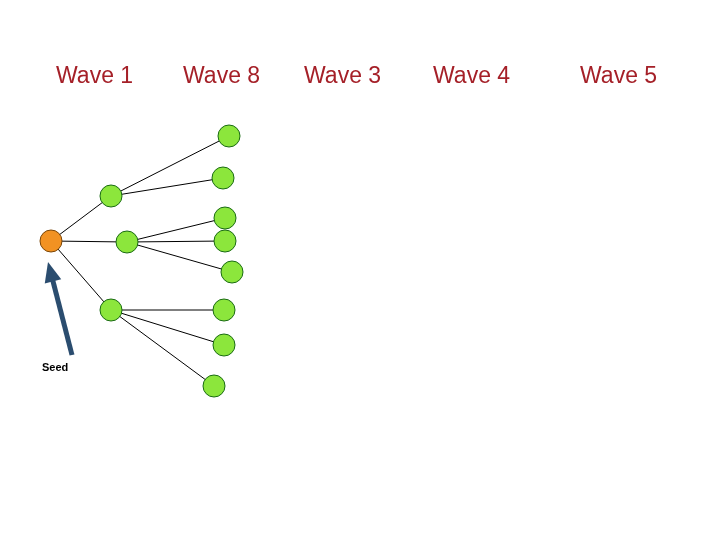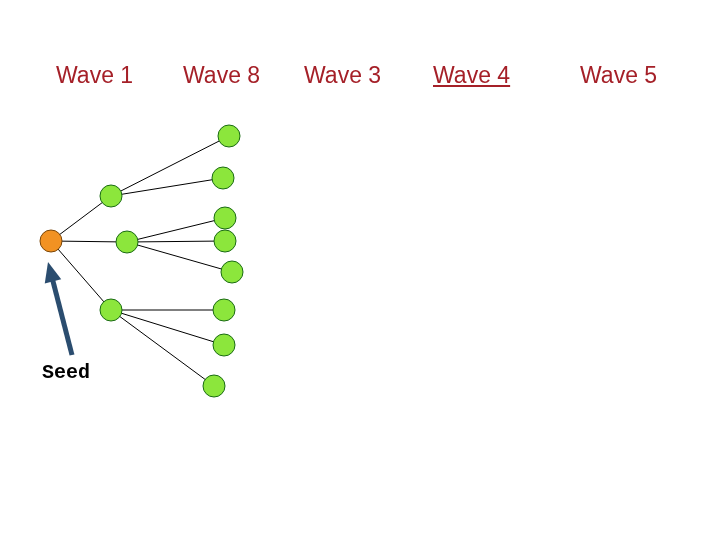--- a/index.html
+++ b/index.html
@@ -33,22 +33,22 @@
     white-space: nowrap;
     font-family: "Liberation Sans", sans-serif;
     font-size: 23px;
     font-weight: 400;
     color: #A52028;
     letter-spacing: 0px;
   }
   .seed-label {
     position: absolute;
     white-space: nowrap;
-    font-family: Liberation Mono, monospace;
-    font-size: 20px;
+    font-family: Liberation Sans, sans-serif;
+    font-size: 11px;
     font-weight: bold;
     color: #000000;
   }
 </style>
 </head>
 <body>
 
 <div id="canvas-root">
 
   <svg id="diagram-svg" viewBox="0 0 720 540" xmlns="http://www.w3.org/2000/svg">
@@ -82,19 +82,19 @@
     <g id="arrow-layer">
         <line x1="72" y1="355" x2="51.998048304348316" y2="277.49243717934974" stroke="#2B4D6F" stroke-width="5"></line>
         <polygon points="48,262 61.227917631964935,279.24158331250214 44.767203128905855,283.4895096358722" fill="#2B4D6F"></polygon>
       </g>
   </svg>
 
   <div id="header-layer">
       <div class="wave-header" style="left: 56px; top: 62px; color: rgb(165, 32, 40);">Wave 1</div>
       <div class="wave-header" style="left: 183px; top: 62px; color: rgb(165, 32, 40);">Wave 8</div>
       <div class="wave-header" style="left: 304px; top: 62px; color: rgb(165, 32, 40);">Wave 3</div>
-      <div class="wave-header" style="left: 433px; top: 62px; color: rgb(165, 32, 40); text-decoration: underline;">Wave 4</div>
+      <div class="wave-header" style="left: 433px; top: 62px; color: rgb(165, 32, 40);">Wave 4</div>
       <div class="wave-header" style="left: 580px; top: 62px; color: rgb(165, 32, 40);">Wave 5</div>
     </div>
 
   <div class="seed-label" id="seed-label" style="left: 42px; top: 361px; color: rgb(0, 0, 0);">Seed</div>
 
 </div>
 
 </body></html>

